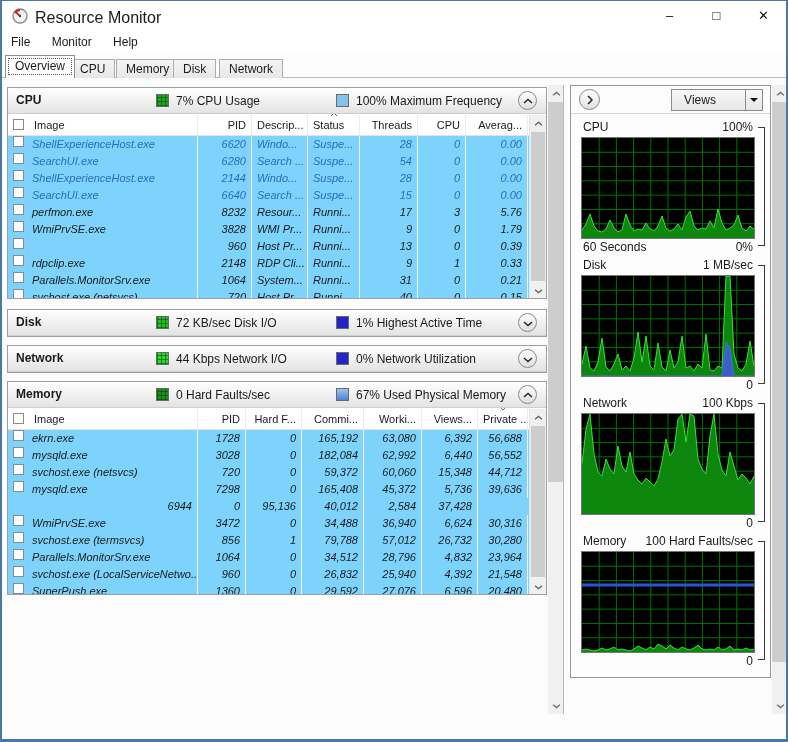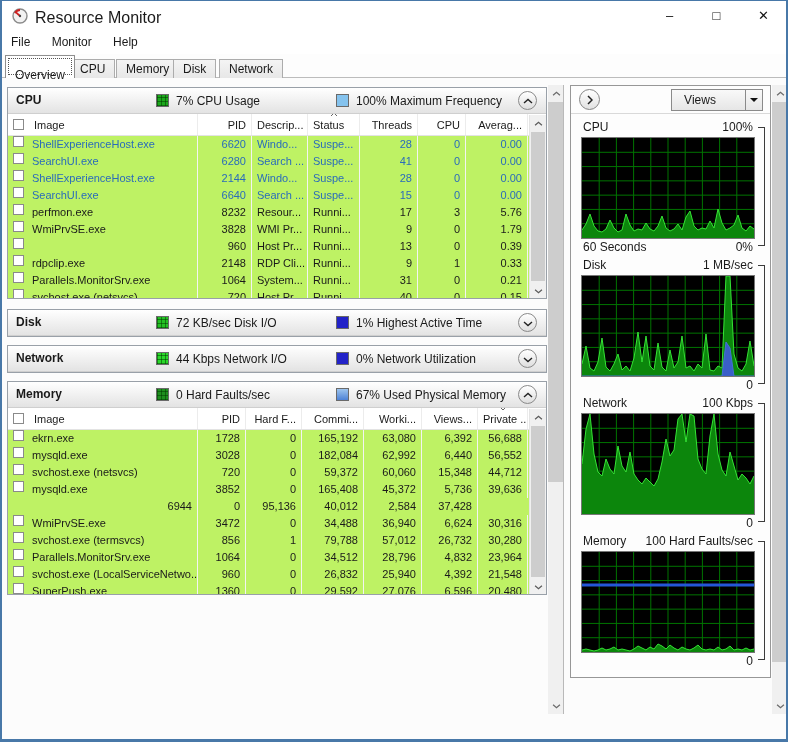--- a/index.html
+++ b/index.html
@@ -15,21 +15,21 @@
   .win-btn { position:absolute; top:0; width:45px; height:30px; text-align:center; line-height:30px; font-size:13px; color:#111; cursor:default; }
   .btn-min { right:94px; } .btn-max { right:47px; } .btn-close { right:0; }
 
   .menubar { position:absolute; left:0; top:30px; right:0; height:23px; background:#fff; }
   .menu-item { display:inline-block; padding:4px 9px 0 9px; font-size:12px; }
 
   .tabstrip { position:absolute; left:0; top:53px; right:0; height:24px; }
   .tabstrip:after { content:""; position:absolute; left:0; right:0; bottom:0; border-bottom:1px solid #bcbcbc; }
   .tab { position:absolute; bottom:0; height:19px; padding:2px 9px 0 9px; font-size:12px;
          background:linear-gradient(#f4f4f4,#e7e7e7); border:1px solid #acacac; border-bottom:none; z-index:1; }
-  .tab.selected { height:23px; padding-top:12px; background:#fff; border-color:#8f8f8f; z-index:3;
+  .tab.selected { height:23px; padding-top:3px; background:#fff; border-color:#8f8f8f; z-index:3;
                   outline:1px dotted #555; outline-offset:-4px; }
 
   .page { position:absolute; left:0; top:77px; right:0; bottom:0; background:#fcfcfc; }
 
   
   .section { position:absolute; left:5px; width:540px; background:#fff; border:1px solid #99a0a8; overflow:hidden; }
   .sec-header { position:relative; height:26px; background:linear-gradient(#ffffff,#e3e3e3); border-bottom:1px solid #cfcfcf; }
   .sec-title { position:absolute; left:8px; top:5px; font-weight:bold; font-size:12px; }
   .swatch { position:absolute; top:6px; width:13px; height:13px; border:1px solid #6a6a6a; }
   .swatch.grid { background-image:
@@ -43,21 +43,21 @@
   .chev-btn svg { position:absolute; left:4px; top:6px; }
 
   .tbl-head { position:relative; display:grid; height:22px; border-bottom:1px solid #e3e3e3; background:#fff; }
   .tbl-head .th { position:relative; font-size:11px; line-height:22px; padding:0 5px; color:#1a1a1a;
                   border-right:1px solid #ececec; white-space:nowrap; overflow:hidden; }
   .th.num, .cell.num { text-align:right; }
   .sort-glyph { position:absolute; left:50%; margin-left:-4px; top:-2px; }
   .cpu-cols { grid-template-columns:190px 54px 56px 52px 58px 48px 62px; }
   .mem-cols { grid-template-columns:190px 48px 56px 62px 58px 56px 50px; }
   .tbody { position:relative; }
-  .trow { display:grid; height:17px; background:#bef264; }
+  .trow { display:grid; height:17px; background:#7dd3fc;font-style:italic; }
   .trow .cell { font-size:11px; line-height:17px; padding:0 5px; border-right:1px solid #f3f3f3; white-space:nowrap; overflow:hidden; }
   .trow.susp .cell, .trow.susp .imgname { color:#2a6cba; }
   .c-img { display:flex; }
   .checkbox { display:inline-block; width:11px; height:11px; border:1px solid #8a8a8a; background:#fff; margin-right:8px; flex:0 0 auto; }
   .hdr-checkbox { position:absolute; left:5px; top:5px; width:11px; height:11px; border:1px solid #8a8a8a; background:#fff; }
   .th.c-img { padding-left:26px; }
 
   
   .tscroll { position:absolute; right:0; top:27px; bottom:0; width:17px; background:#f0f0f0; border-left:1px solid #e4e4e4; }
   .tscroll .sb-btn { position:absolute; left:0; width:17px; height:16px; }
@@ -171,21 +171,21 @@
           <div class="cell num">0.00</div>
         </div>
         <div class="trow cpu-cols susp">
           <div class="cell c-img">
             <span class="checkbox"></span>
             <span class="imgname">SearchUI.exe</span>
           </div>
           <div class="cell num">6280</div>
           <div class="cell">Search ...</div>
           <div class="cell">Suspe...</div>
-          <div class="cell num">41</div>
+          <div class="cell num">54</div>
           <div class="cell num">0</div>
           <div class="cell num">0.00</div>
         </div>
         <div class="trow cpu-cols susp">
           <div class="cell c-img">
             <span class="checkbox"></span>
             <span class="imgname">ShellExperienceHost.exe</span>
           </div>
           <div class="cell num">2144</div>
           <div class="cell">Windo...</div>
@@ -385,21 +385,21 @@
           <div class="cell num">59,372</div>
           <div class="cell num">60,060</div>
           <div class="cell num">15,348</div>
           <div class="cell num">44,712</div>
         </div>
         <div class="trow mem-cols">
           <div class="cell c-img">
             <span class="checkbox"></span>
             <span class="imgname">mysqld.exe</span>
           </div>
-          <div class="cell num">3852</div>
+          <div class="cell num">7298</div>
           <div class="cell num">0</div>
           <div class="cell num">165,408</div>
           <div class="cell num">45,372</div>
           <div class="cell num">5,736</div>
           <div class="cell num">39,636</div>
         </div>
         <div class="trow mem-cols">
           <div class="cell num">6944</div>
           <div class="cell num">0</div>
           <div class="cell num">95,136</div>

